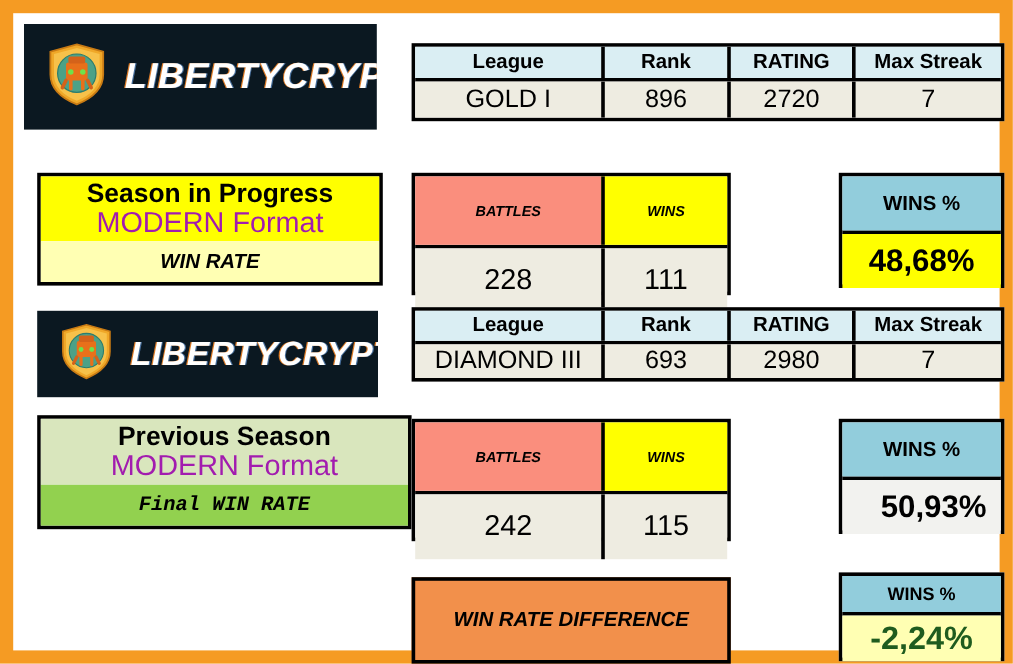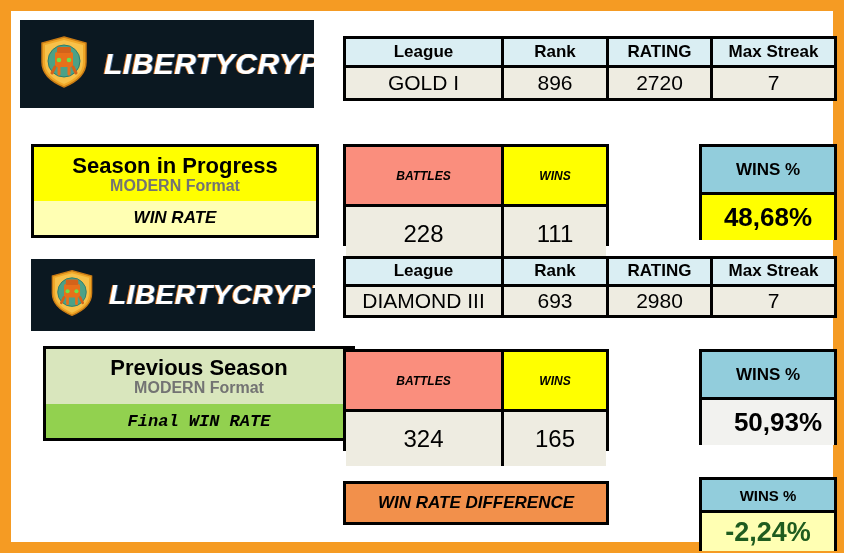--- a/index.html
+++ b/index.html
@@ -91,21 +91,21 @@
   }
   .season-top {
     flex: 1 1 auto;
     display: flex;
     flex-direction: column;
     align-items: center;
     justify-content: center;
     gap: 1px;
   }
   .season-title { font-size: 22px; font-weight: bold; color: #000; line-height: 1.05; }
-  .season-sub   { font-size: 16px; font-weight: bold; color: #737373; line-height: 1.05; }
+  .season-sub   { font-size: 24px; font-weight: normal; color: #a21caf; line-height: 1.05; }
   .season-bottom {
     flex: 0 0 34px;
     display: flex;
     align-items: center;
     justify-content: center;
     font-size: 17px;
     font-weight: bold;
     font-style: italic;
     color: #000;
   }
@@ -249,49 +249,49 @@
         <div class="tcell hdr-blue c-streak">Max Streak</div>
       </div>
       <div class="trow data-row">
         <div class="tcell cell-cream c-league">DIAMOND III</div>
         <div class="tcell cell-cream c-rank">693</div>
         <div class="tcell cell-cream c-rating">2980</div>
         <div class="tcell cell-cream c-streak">7</div>
       </div>
     </div>
 
-    <div class="abs season-panel panel-green" style="left:20px; top:335px; width:312px; height:95px;margin-left:12px;">
+    <div class="abs season-panel panel-green" style="left:20px; top:335px; width:312px; height:95px;">
       <div class="season-top">
         <span class="season-title">Previous Season</span>
         <span class="season-sub">MODERN Format</span>
       </div>
       <div class="season-bottom">Final WIN RATE</div>
     </div>
 
     <div class="abs tbox bw-box" style="left:332px; top:338px; width:266px; height:102px;">
       <div class="trow header-row">
         <div class="tcell bg-salmon c-battles">BATTLES</div>
         <div class="tcell bg-yellow c-wins">WINS</div>
       </div>
       <div class="trow data-row">
-        <div class="tcell cell-cream c-battles">324</div>
-        <div class="tcell cell-cream c-wins">165</div>
+        <div class="tcell cell-cream c-battles">242</div>
+        <div class="tcell cell-cream c-wins">115</div>
       </div>
     </div>
 
     <div class="abs tbox wp-box" style="left:688px; top:338px; width:138px; height:96px;">
       <div class="trow header-row">
         <div class="tcell">WINS %</div>
       </div>
       <div class="trow data-row">
         <div class="tcell val-white">50,93%</div>
       </div>
     </div>
 
-    <div class="abs diff-box" style="left:332px; top:470px; width:266px; height:44px;">WIN RATE DIFFERENCE</div>
+    <div class="abs diff-box" style="left:332px; top:470px; width:266px; height:72px;">WIN RATE DIFFERENCE</div>
 
     <div class="abs tbox wp-box wp-small" style="left:688px; top:466px; width:138px; height:74px;">
       <div class="trow header-row">
         <div class="tcell">WINS %</div>
       </div>
       <div class="trow data-row">
         <div class="tcell val-lightyellow val-green-text">-2,24%</div>
       </div>
     </div>
 

